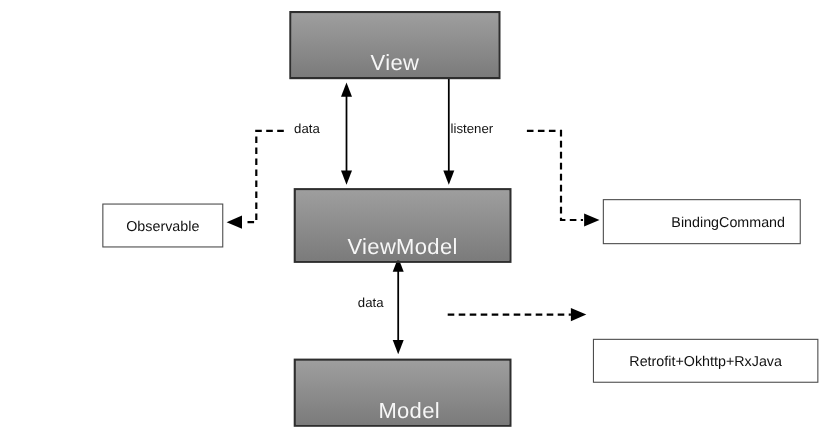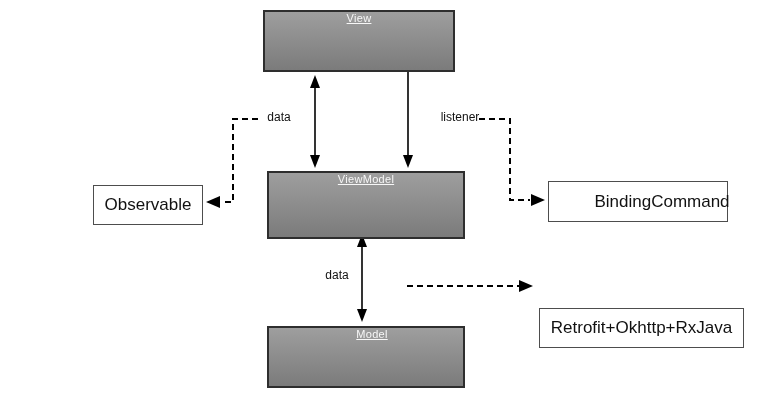--- a/index.html
+++ b/index.html
@@ -22,50 +22,49 @@
   }
   .arrow-layer{position:absolute;left:0;top:0;width:757px;height:402px;}
   .arrow-line{stroke:var(--arrow);stroke-width:1.6;fill:none;}
   .arrow-line.dashed{stroke-width:2;stroke-dasharray:6 4;}
   .arrow-head{fill:var(--arrow);stroke:none;}
   .gray-box{
     position:absolute;
     background:linear-gradient(to bottom, var(--node-fill-top), var(--node-fill-bottom));
     border:2px solid var(--node-border);
     color:var(--text-light);
-    display:flex;align-items:flex-start;justify-content:center;
-    font-size:11px;
+    display:flex;align-items:flex-end;justify-content:center;
+    font-size:20px;
     box-sizing:border-box;
     letter-spacing:.3px;
-    text-decoration:underline;
   }
   .white-box{
     position:absolute;
     background:#ffffff;
     border:1px solid var(--white-box-border);
     color:var(--text-dark);
     display:flex;align-items:center;justify-content:center;
-    font-size:17px;
+    font-size:13px;
     box-sizing:border-box;
   }
   .edge-label{
     position:absolute;
     color:var(--text-dark);
     font-size:12px;
     text-align:center;
     white-space:nowrap;
   }
   #node-view{left:263px;top:10px;width:192px;height:62px;}
   #node-viewmodel{left:267px;top:171px;width:198px;height:68px;}
   #node-model{left:267px;top:326px;width:198px;height:62px;padding-left:12px;}
   #node-observable{left:93px;top:185px;width:110px;height:40px;}
   #node-bindingcommand{left:548px;top:181px;width:180px;height:41px;padding-left:48px;}
   #node-retrofit{left:539px;top:264px;width:205px;height:40px;margin-top:44px;}
   #label-data-top{left:256px;top:110px;width:46px;}
-  #label-listener{left:428px;top:110px;width:64px;}
+  #label-listener{left:397px;top:110px;width:64px;}
   #label-data-bottom{left:314px;top:268px;width:46px;}
 </style>
 </head>
 <body>
 
 <div class="canvas">
 
   <svg class="arrow-layer" viewBox="0 0 757 402" xmlns="http://www.w3.org/2000/svg">
 
     <g>

